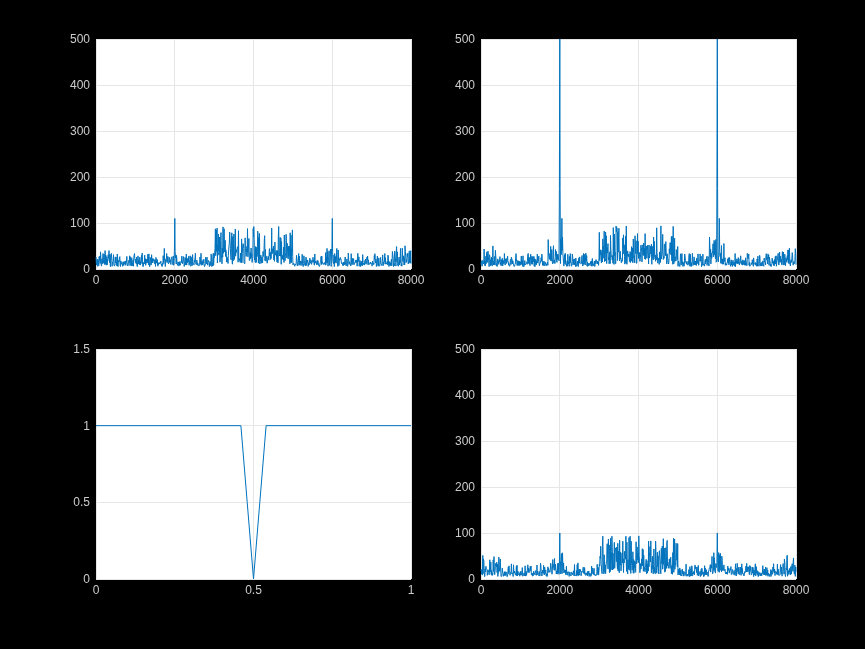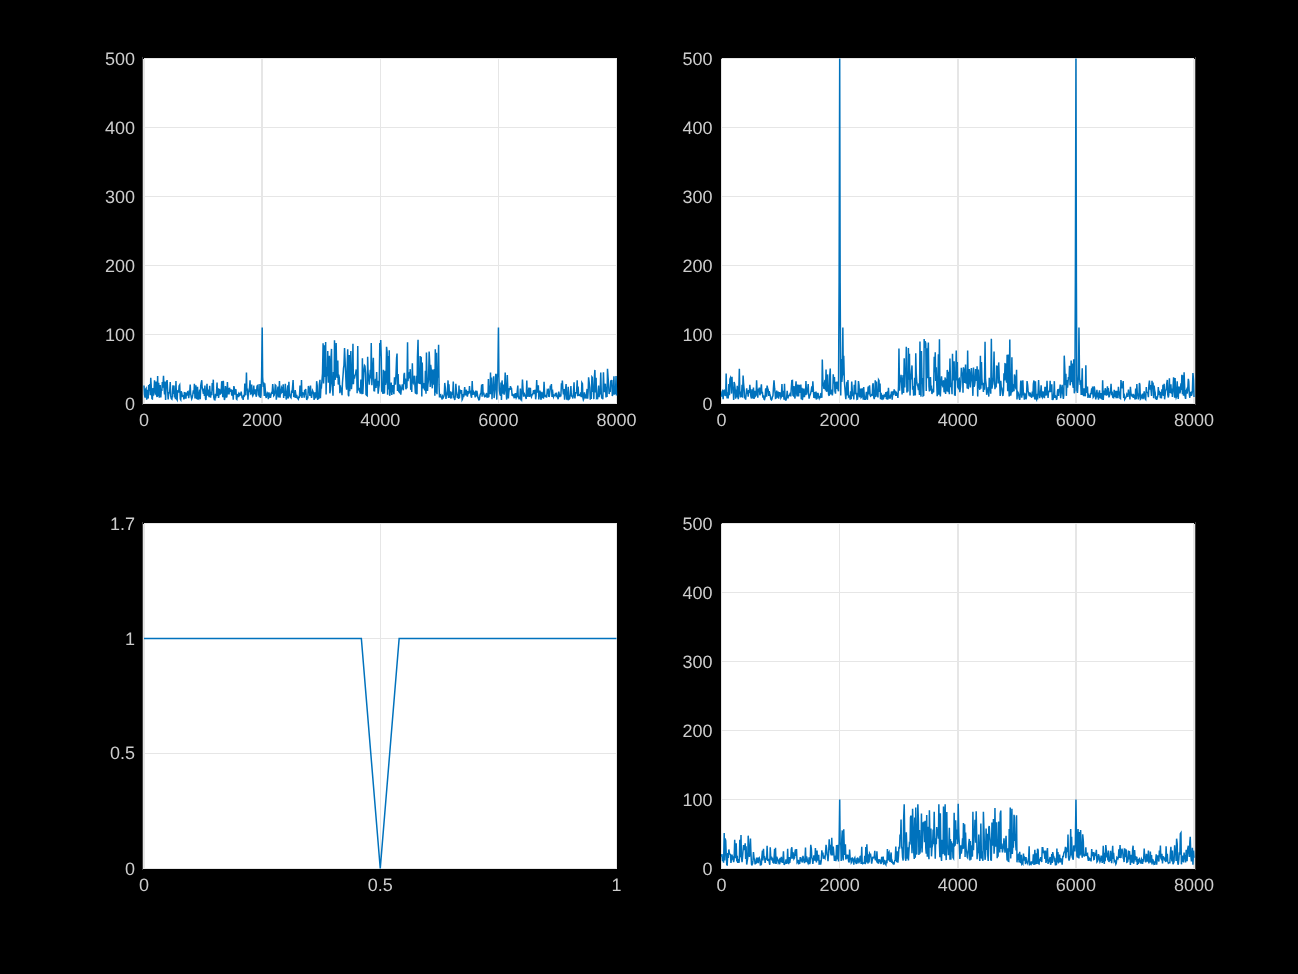--- a/index.html
+++ b/index.html
@@ -134,21 +134,21 @@
           <line x1="0" x2="315" y1="0" y2="0"></line>
         </g>
         <path class="trace" d="M0.00 76.67 L144.90 76.67 L151.20 153.33 L157.50 230.00 L157.50 230.00 L163.80 153.33 L170.10 76.67 L315.00 76.67 "></path>
       </svg>
       <div class="tick-label tick-x" style="left: 0px;">0</div>
       <div class="tick-label tick-x" style="left: 157.5px;">0.5</div>
       <div class="tick-label tick-x" style="left: 315px;">1</div>
       <div class="tick-label tick-y" style="top: 230px;">0</div>
       <div class="tick-label tick-y" style="top: 153.333px;">0.5</div>
       <div class="tick-label tick-y" style="top: 76.6667px;">1</div>
-      <div class="tick-label tick-y" style="top: 0px;">1.7</div>
+      <div class="tick-label tick-y" style="top: 0px;">1.5</div>
     </div>
   <div class="axes" id="ax3" style="left: 480px; top: 348px; width: 315px; height: 230px;">
       <svg viewBox="0 0 315 230">
         <g class="grid">
           <line x1="0" x2="0" y1="0" y2="230"></line>
           <line x1="78.75" x2="78.75" y1="0" y2="230"></line>
           <line x1="157.5" x2="157.5" y1="0" y2="230"></line>
           <line x1="236.25" x2="236.25" y1="0" y2="230"></line>
           <line x1="315" x2="315" y1="0" y2="230"></line>
           <line x1="0" x2="315" y1="230" y2="230"></line>

